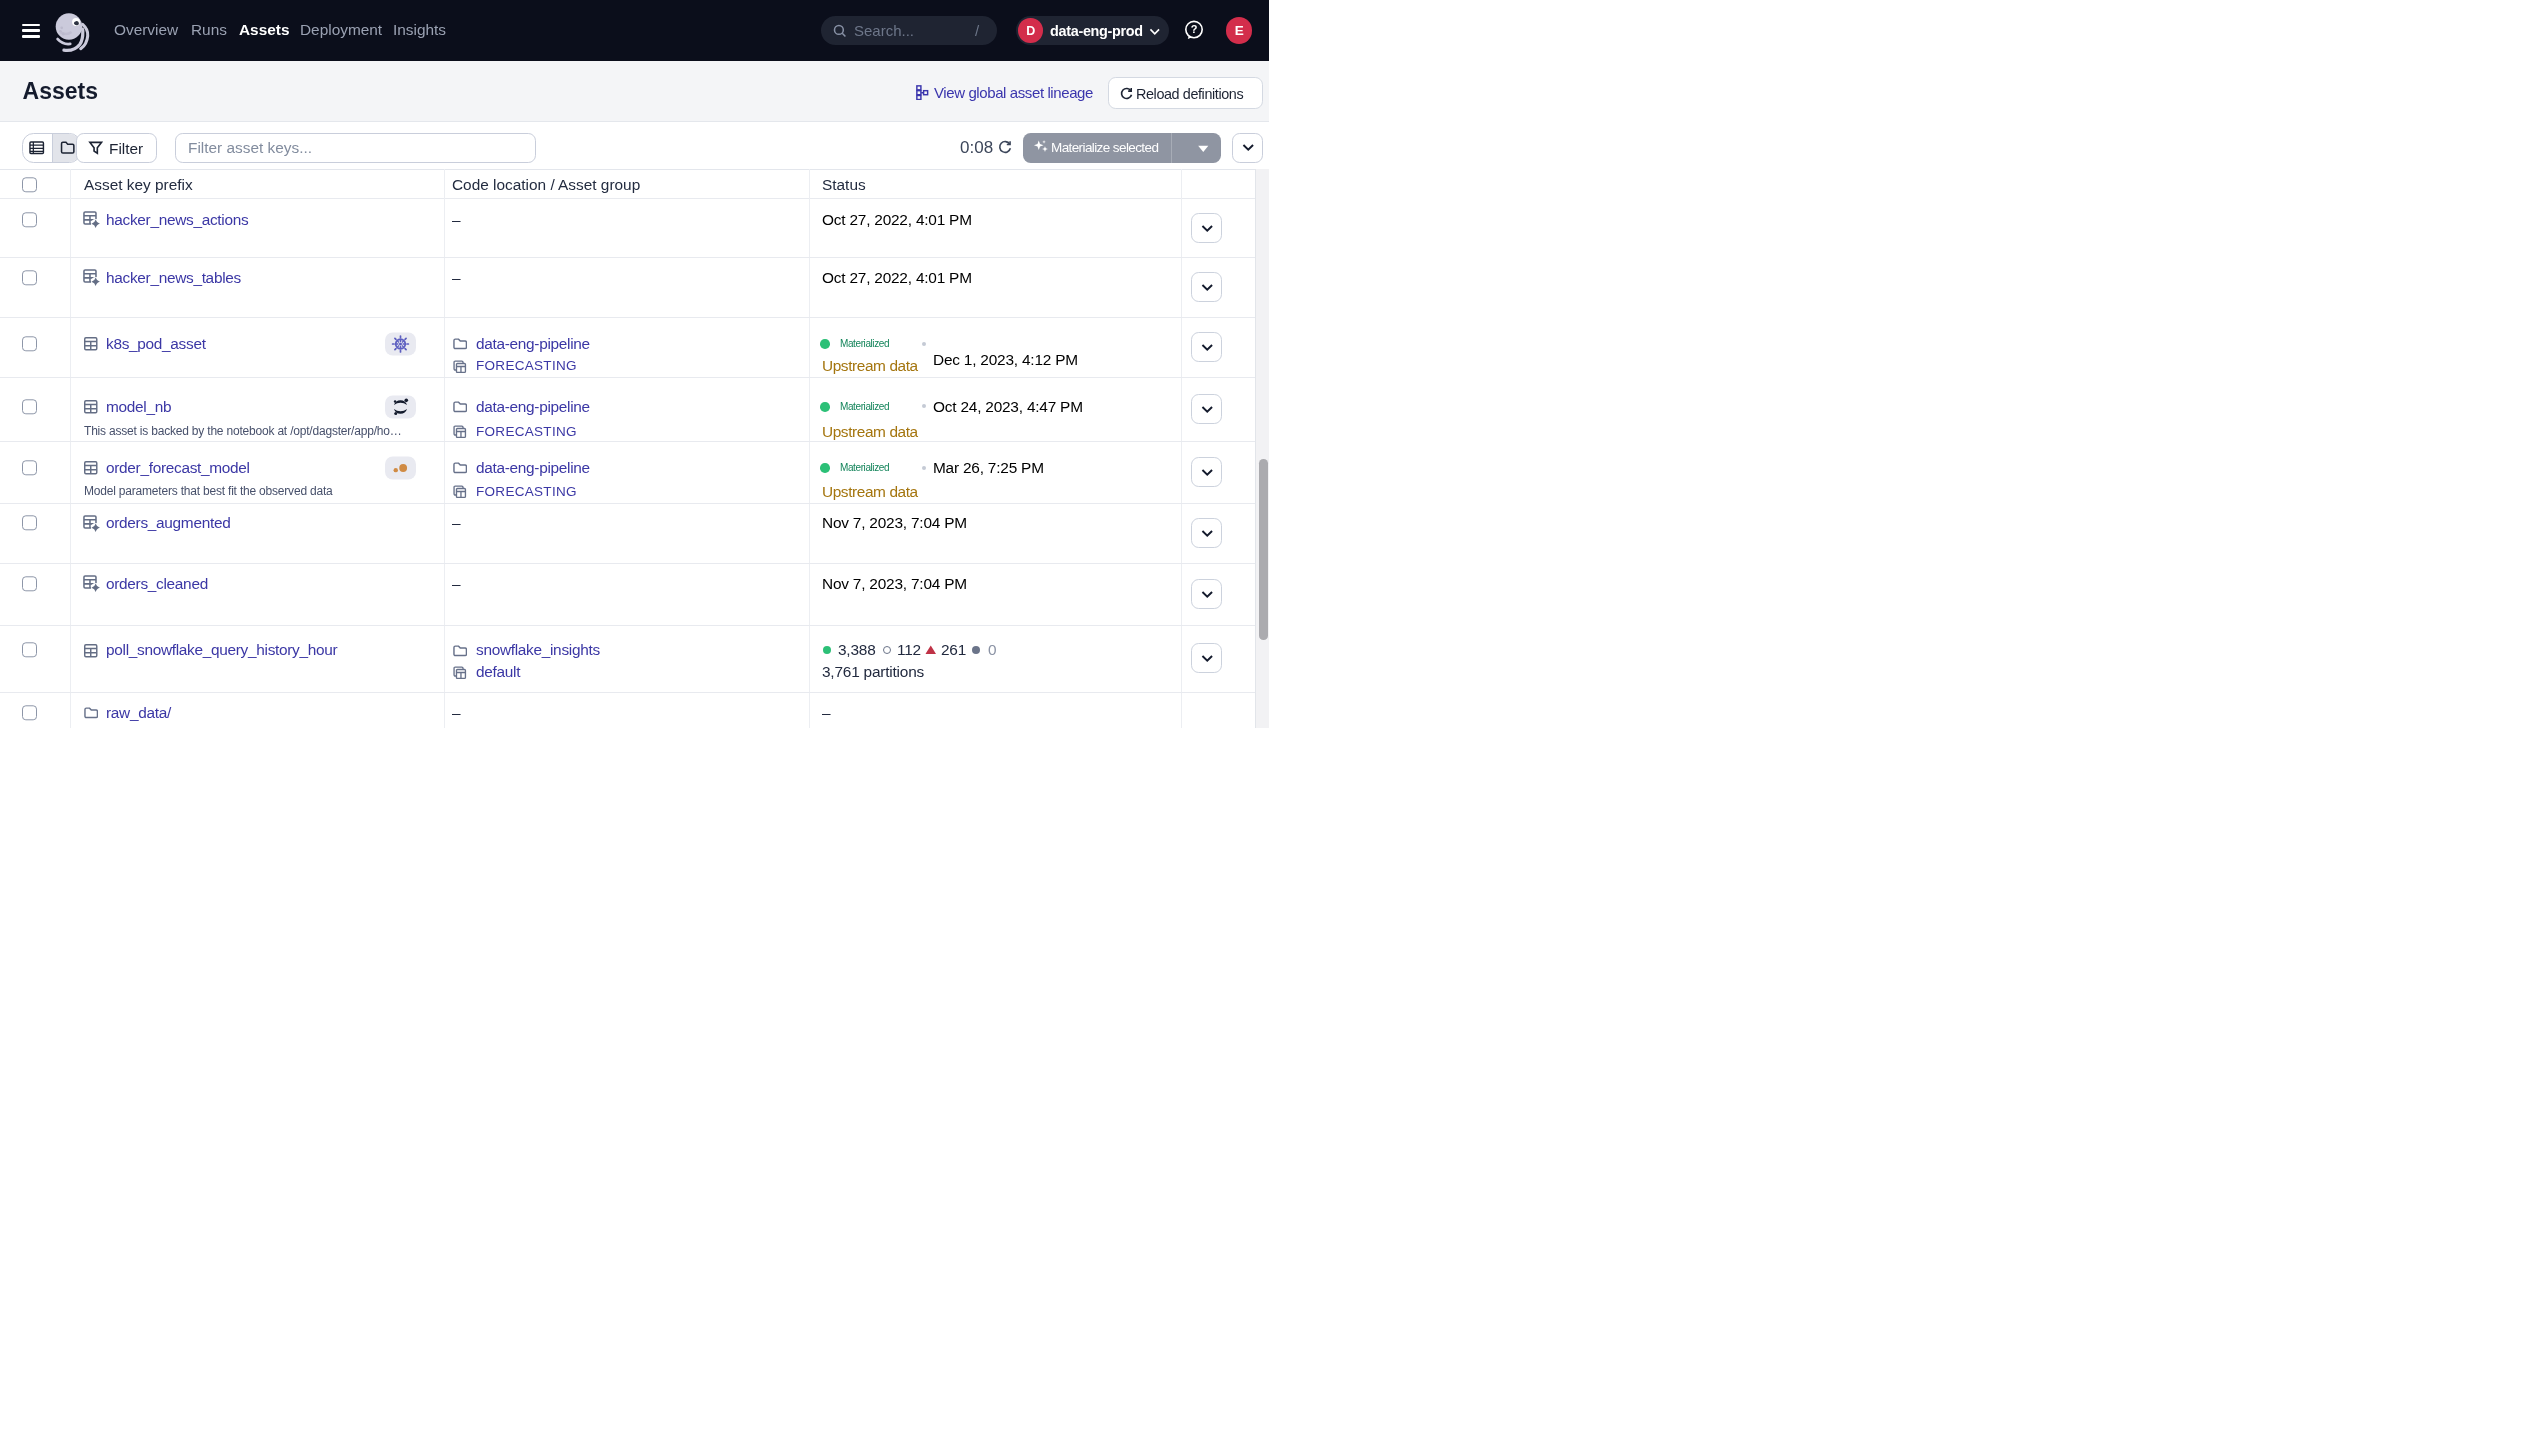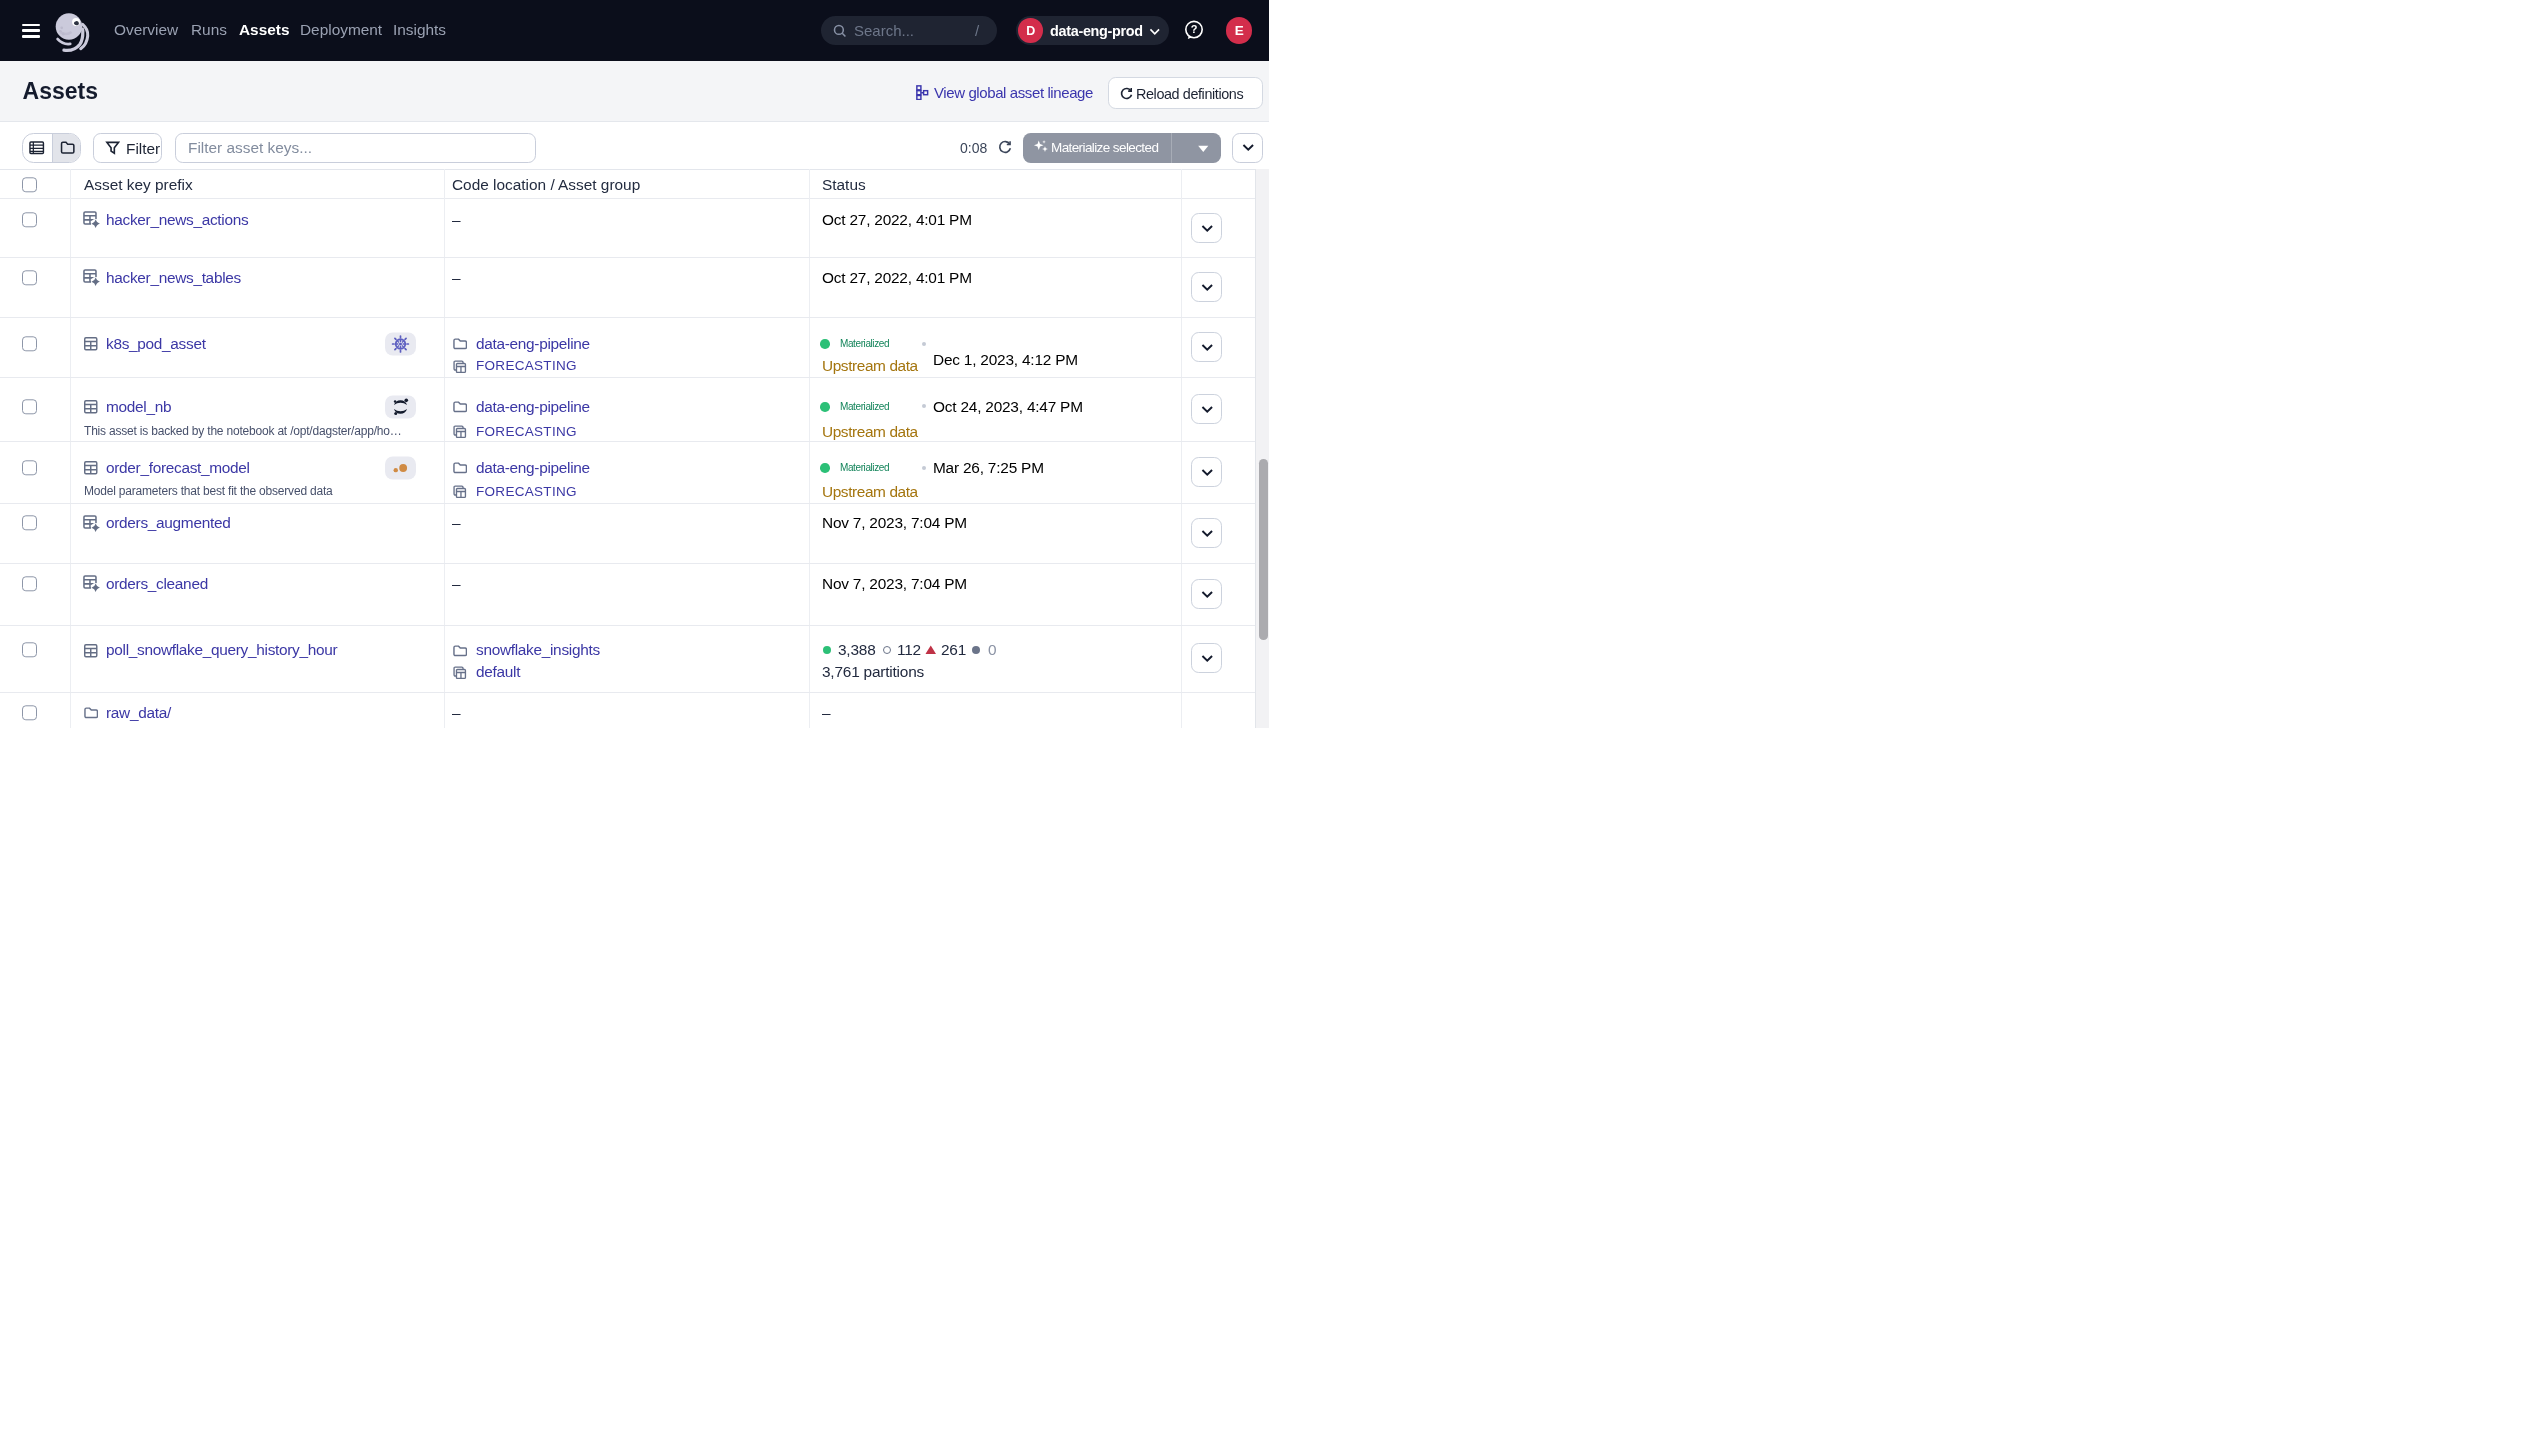--- a/index.html
+++ b/index.html
@@ -116,31 +116,31 @@
     <div class="abs" style="left:29px;top:0;width:30px;height:30px;background:#e2e4ea;border-left:1px solid #c9cedb"></div>
     <svg class="abs" style="left:6.7px;top:6.2px" width="15.4" height="15.4" viewBox="0 0 16 16" fill="none" stroke="#1c2333" stroke-width="1.5">
       <rect x="1" y="2" width="14" height="12" rx="1"></rect>
       <path d="M1 5.3 H15 M1 8.6 H15 M1 11.9 H15 M4.5 2 V14" stroke-width="1.3"></path>
     </svg>
     <svg class="abs" style="left:37px;top:6.7px" width="15.4" height="15.4" viewBox="0 0 16 16" fill="none" stroke="#1c2333" stroke-width="1.6">
       <path d="M1.6 3.8 C1.6 3 2.2 2.4 3 2.4 H6.2 L8 4.4 H13 C13.8 4.4 14.4 5 14.4 5.8 V12.2 C14.4 13 13.8 13.6 13 13.6 H3 C2.2 13.6 1.6 13 1.6 12.2 Z"></path>
     </svg>
   </div>
 
-  <div class="btn" style="left:93px;width:69px">
+  <div class="btn" style="left:76px;width:81px">
     <svg class="abs" style="left:10.6px;top:6.7px" width="15.4" height="15.4" viewBox="0 0 16 16" fill="none" stroke="#1c2333" stroke-width="1.7">
       <path d="M2 2.5 H14 L9.7 8 V13.8 L6.3 11.5 V8 Z"></path>
     </svg>
     <div class="abs vc" style="left:32px;top:15px;font-size:15.4px;color:#1c2333">Filter</div>
   </div>
 
   <div class="btn" style="left:175px;width:361px"></div>
   <div class="abs vc" style="left:188px;top:25.5px;font-size:15.4px;color:#828c9e">Filter asset keys...</div>
 
-  <div class="abs vc" style="left:960px;top:25.5px;font-size:14px;color:#3c465a">0:08</div>
+  <div class="abs vc" style="left:960px;top:25.5px;font-size:17px;color:#3c465a">0:08</div>
   <svg class="abs" style="left:997px;top:18px" width="15.4" height="15.4" viewBox="0 0 16 16" fill="none" stroke="#3c465a" stroke-width="1.7">
     <path d="M13.2 4.2 A 5.6 5.6 0 1 0 13.9 8.6"></path>
     <path d="M13.6 1.2 V4.6 H10.2" stroke-width="1.6"></path>
   </svg>
 
   <div class="abs" style="left:1023px;top:10.6px;width:198px;height:30px;border-radius:7.7px;background:#8f95a2">
     <svg class="abs" style="left:9.6px;top:6.7px" width="16.3" height="16.3" viewBox="0 0 17 17" fill="#fff">
       <path d="M6 1.5 L7.3 5.2 L11 6.5 L7.3 7.8 L6 11.5 L4.7 7.8 L1 6.5 L4.7 5.2 Z"></path>
       <path d="M12.5 7.5 L13.3 9.7 L15.5 10.5 L13.3 11.3 L12.5 13.5 L11.7 11.3 L9.5 10.5 L11.7 9.7 Z"></path>
       <path d="M11.5 1 L12 2.5 L13.5 3 L12 3.5 L11.5 5 L11 3.5 L9.5 3 L11 2.5 Z"></path>

